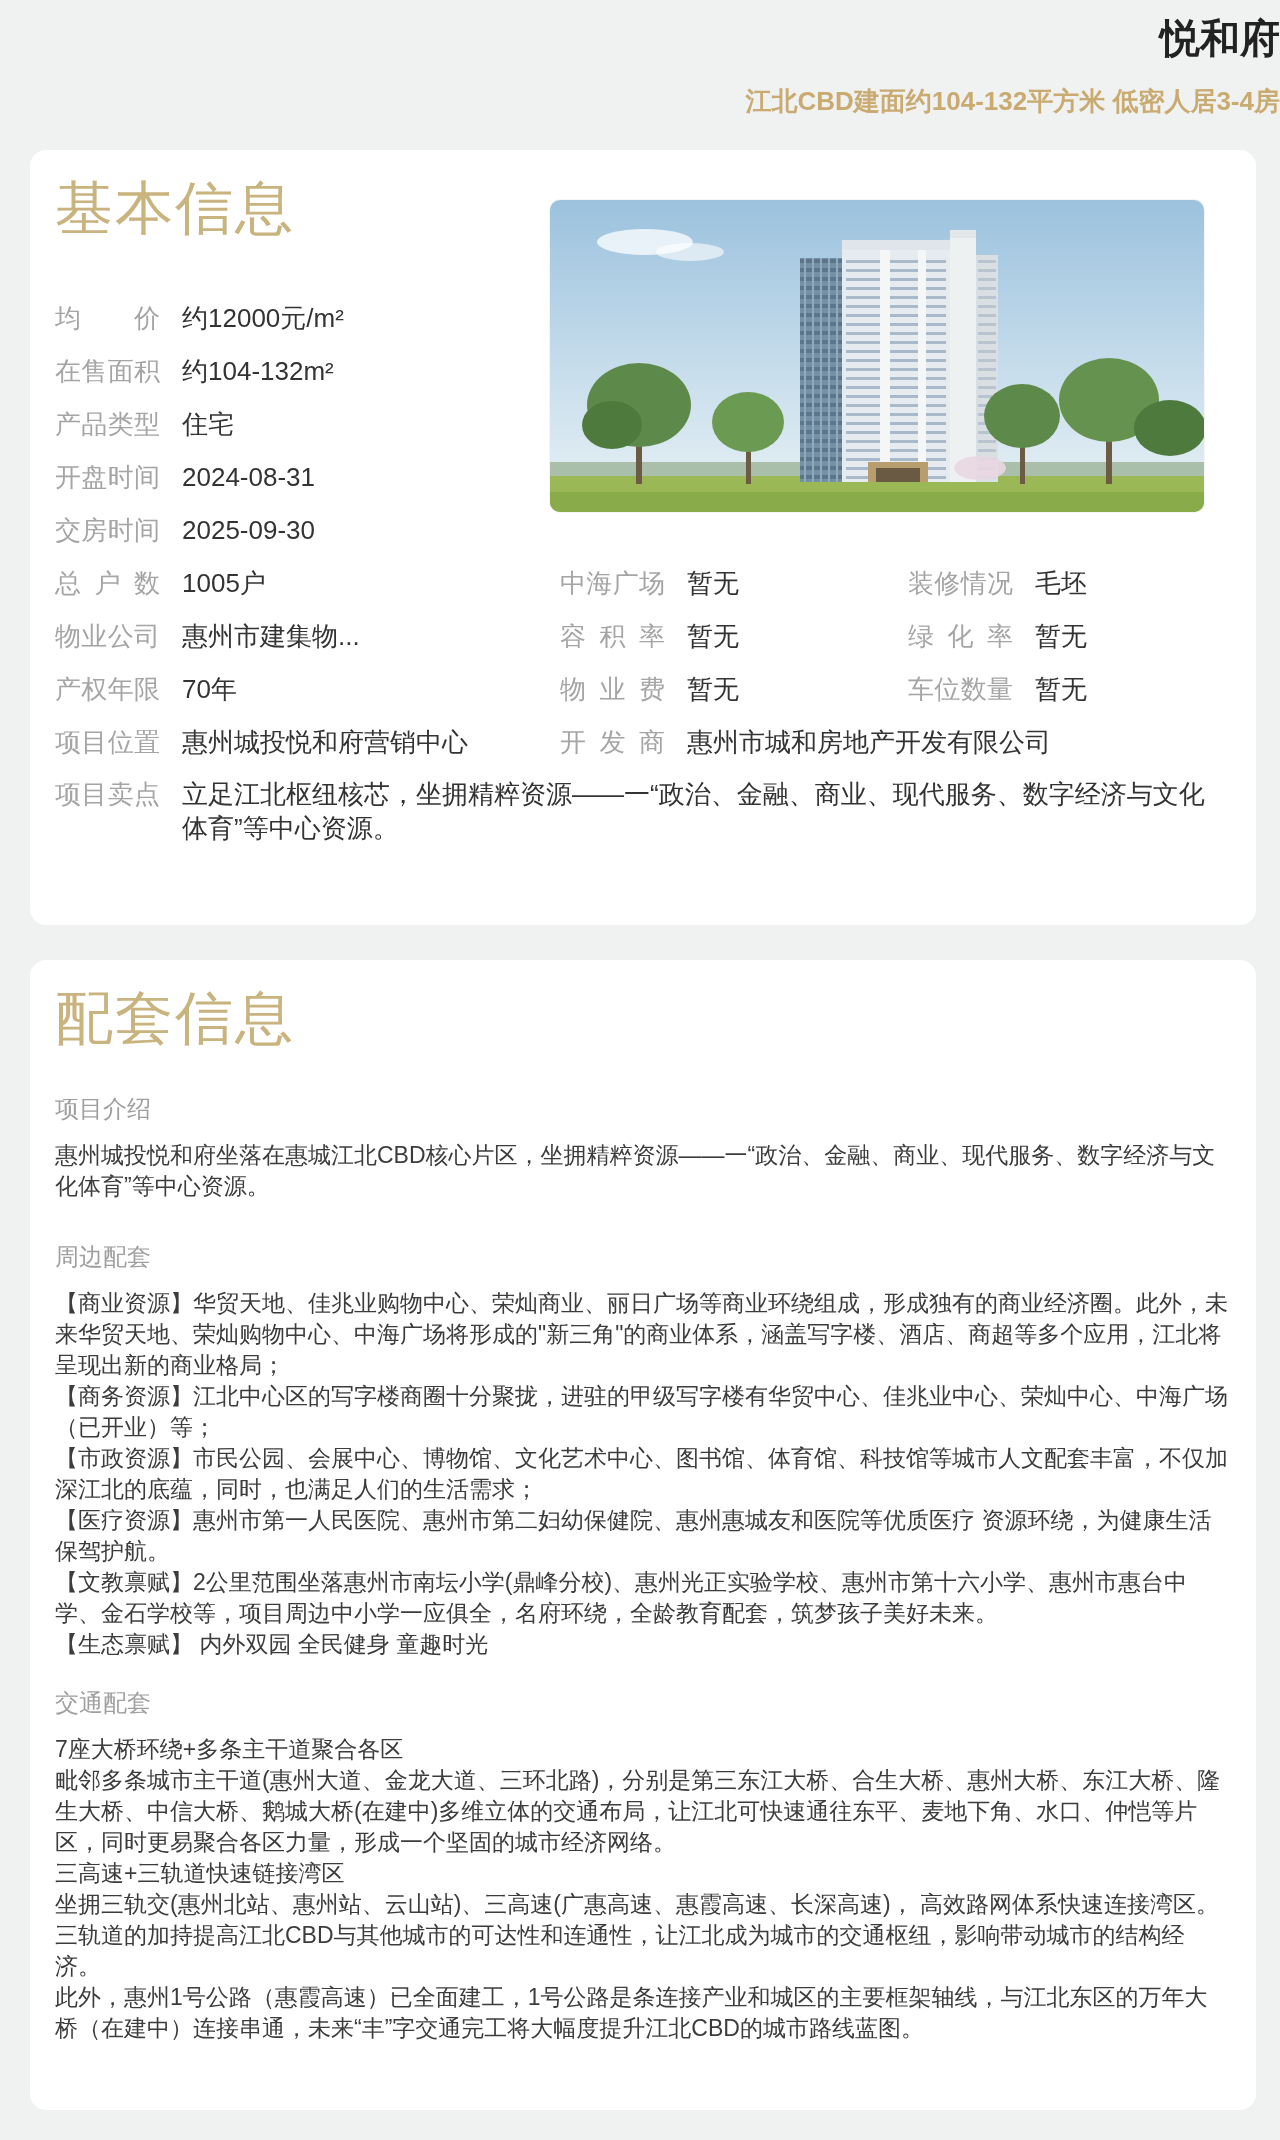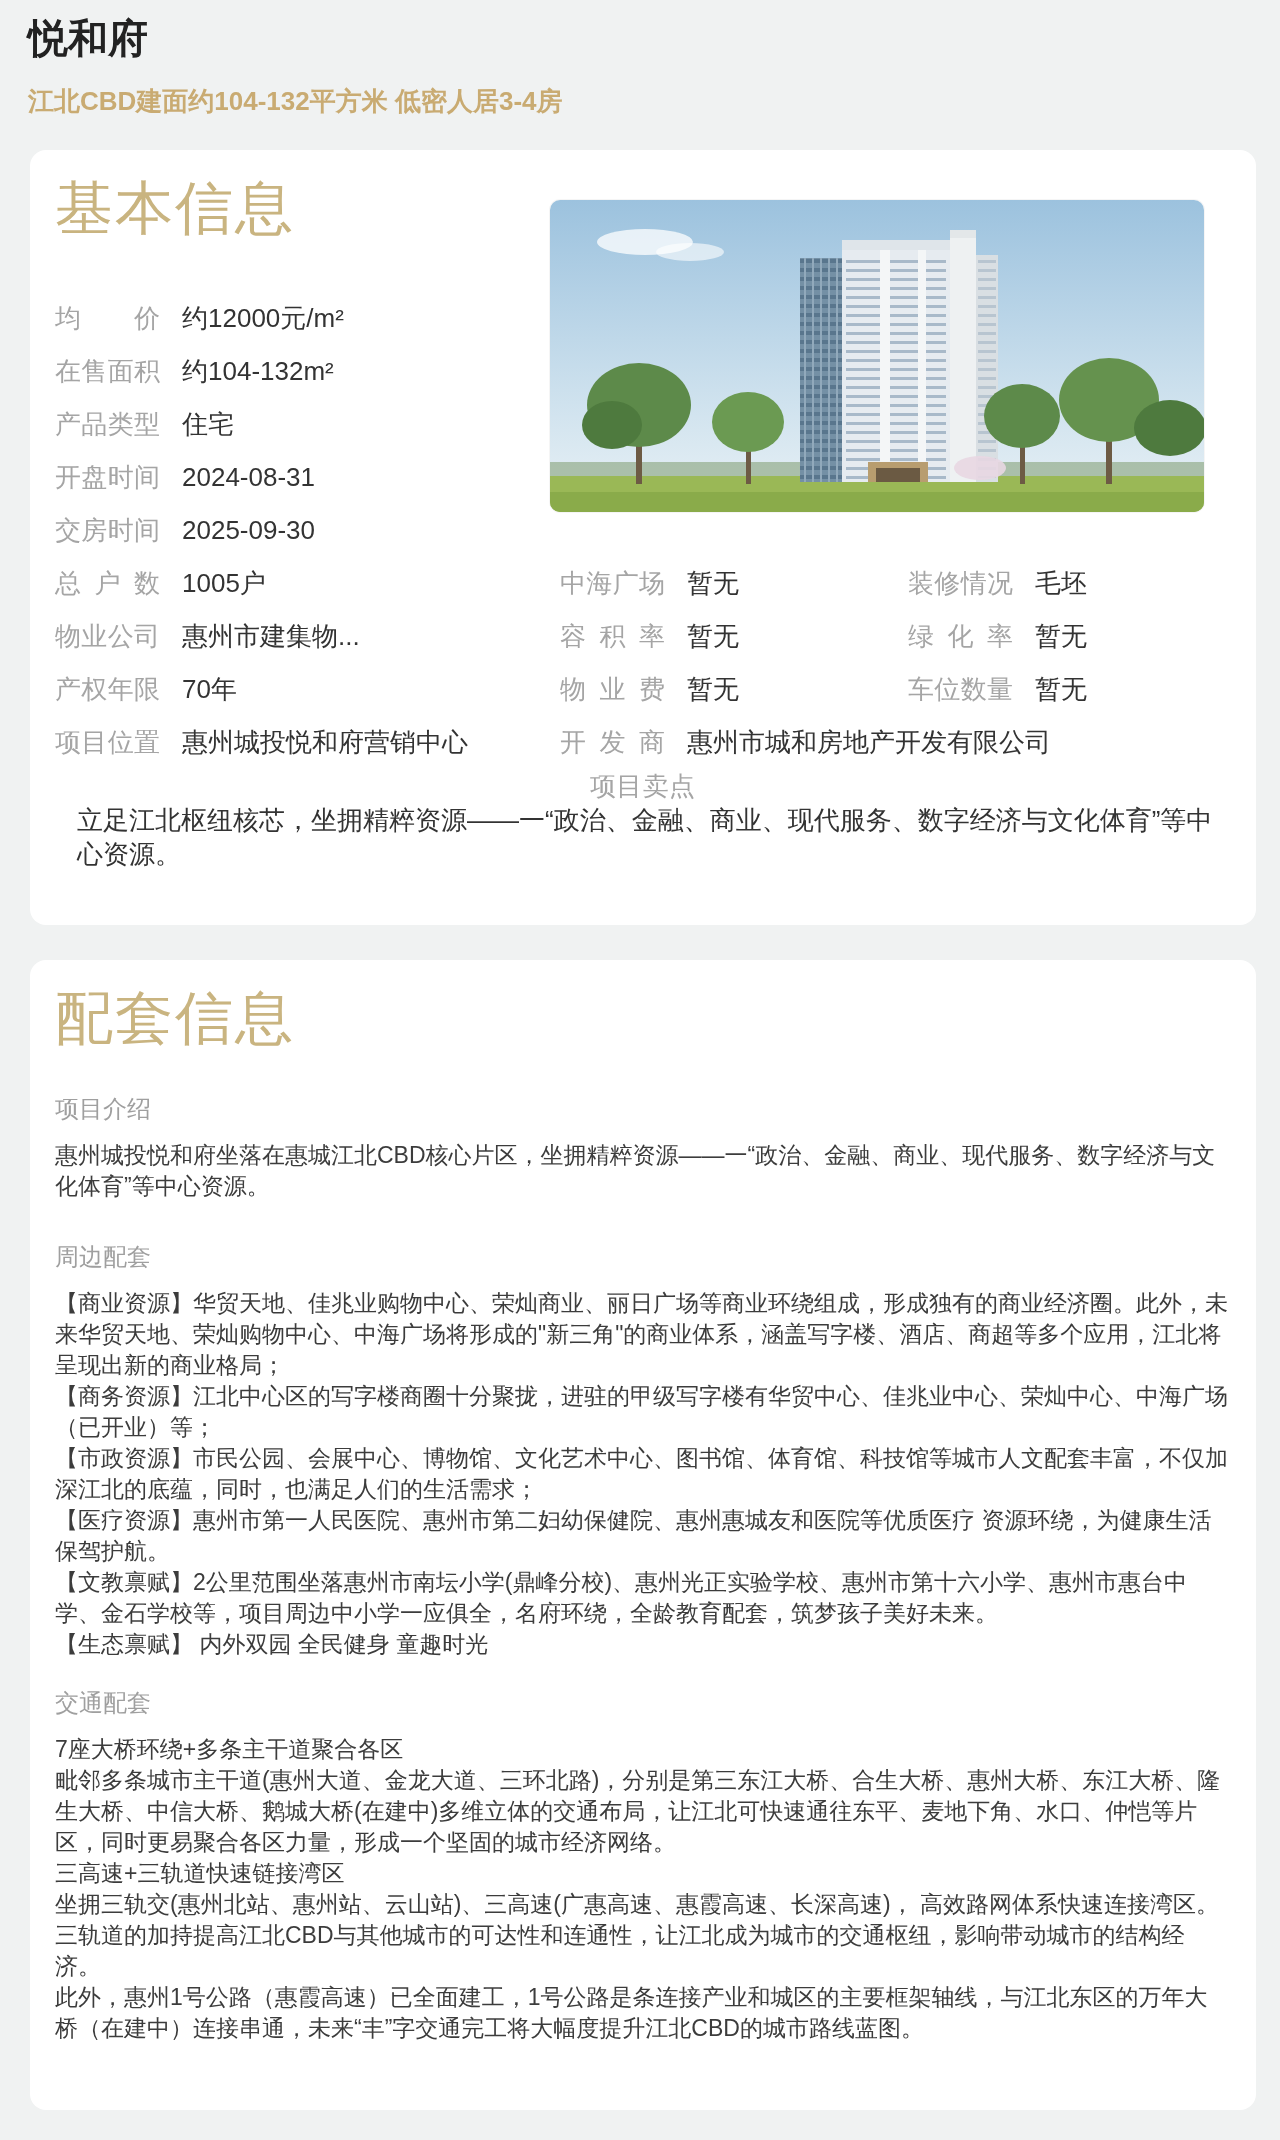--- a/index.html
+++ b/index.html
@@ -4,21 +4,21 @@
 <style>
   html,body{margin:0;padding:0;}
   body{
     width:1280px;height:2140px;
     background:#f0f2f2;
     font-family:"Liberation Sans","DejaVu Sans",sans-serif;
     color:#333;
     -webkit-font-smoothing:antialiased;
   }
   
-  .page-header{height:150px;box-sizing:border-box;padding:14px 0 0 28px;}
+  .page-header{height:150px;box-sizing:border-box;padding:14px 0 0 28px;text-align:right;}
   .page-title{font-size:40px;font-weight:700;color:#222;line-height:1.2;margin:0;}
   .page-subtitle{margin-top:22px;font-size:26px;color:#c9ab72;font-weight:700;}
   
   .card{
     width:1226px;margin-left:30px;background:#ffffff;border-radius:16px;
     box-sizing:border-box;position:relative;
   }
   .card-1{height:775px;padding:26px 26px 20px 25px;}
   .card-2{height:1150px;margin-top:35px;padding:26px 26px 32px 25px;}
   .card-title{
@@ -32,21 +32,21 @@
     flex:none;display:inline-block;width:105px;
     text-align:justify;text-align-last:justify;
     color:#a5a5a5;font-weight:400;
   }
   .val{margin-left:22px;color:#333;font-weight:400;white-space:nowrap;}
   .grid-row{display:flex;align-items:center;height:53px;font-size:26px;}
   .cell{display:flex;align-items:center;}
   .c1{width:505px;}
   .c2{width:348px;}
   .cflex{flex:1;}
-  .selling-row{display:flex;align-items:center;font-size:26px;line-height:34px;flex-direction:column;}
+  .selling-row{display:flex;align-items:flex-start;margin-top:8px;font-size:26px;line-height:34px;}
   .selling-row .lbl{margin-top:0;}
   .selling-row .val{white-space:normal;flex:1;}
   
   .photo{
     position:absolute;top:50px;right:52px;width:654px;height:312px;
     border-radius:10px;overflow:hidden;box-shadow:0 0 0 1px rgba(0,0,0,0.04);
   }
   
   .sec-label{font-size:24px;color:#9f9f9f;font-weight:400;line-height:30px;}
   .m-top-44{margin-top:44px;}

